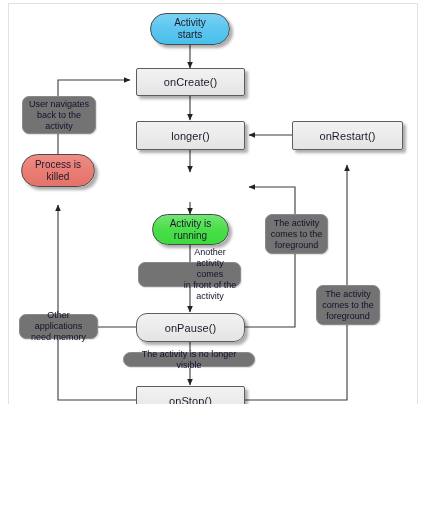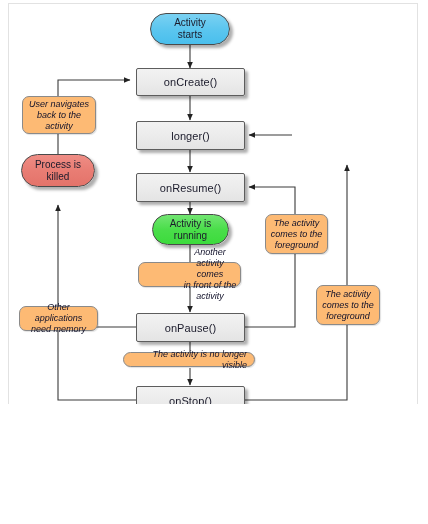--- a/index.html
+++ b/index.html
@@ -71,24 +71,23 @@
     background: linear-gradient(180deg, #ef8d85 0%, #e97d74 50%, #e4736a 100%);
   }
   
   .note {
     position: absolute;
     box-sizing: border-box;
     display: flex;
     align-items: center;
     justify-content: center;
     text-align: center;
-    background: #fdba74;
+    background: #737373;
     border: 1px solid #8a8a8a;
     border-radius: 7px;
-    font-style: italic;
     font-size: 9px;
     line-height: 11px;
     color: #11112a;
     padding: 1px 3px;
     box-shadow: 1px 1px 1px rgba(0,0,0,.12);
   }
   .note.tight {
     border-radius: 999px;
     padding: 1px 7px;
     line-height: 11px;
@@ -163,36 +162,36 @@
   </div>
 
   <div class="node proc" style="left:136px; top:68px; width:109px; height:28px;">
     <span class="node-label">onCreate()</span>
   </div>
 
   <div class="node proc" style="left:136px; top:121px; width:109px; height:29px;">
     <span class="node-label">longer()</span>
   </div>
 
-
-  <div class="node proc" style="left:136px; top:173px; width:109px; height:29px;">
-    <span class="node-label">onResume()</span>
-  </div>
+  <div class="node proc" style="left:292px; top:121px; width:111px; height:29px;">
+    <span class="node-label">onRestart()</span>
+  </div>
+
 
   <div class="node pill pill-green" style="left:152px; top:214px; width:77px; height:31px;">
     <span class="node-label">Activity is
 running</span>
   </div>
 
   <div class="node pill pill-red" style="left:21px; top:154px; width:74px; height:33px;">
     <span class="node-label">Process is
 killed</span>
   </div>
 
-  <div class="node proc" style="left:136px; top:313px; width:109px; height:29px;">
+  <div class="node proc" style="left:136px; top:313px; width:109px; height:29px;border-radius:11px;">
     <span class="node-label">onPause()</span>
   </div>
 
   <div class="node proc" style="left:136px; top:439px; width:109px; height:29px;">
     <span class="node-label">onDestroy()</span>
   </div>
 
   <div class="node proc" style="left:136px; top:386px; width:109px; height:29px;">
     <span class="node-label">onStop()</span>
   </div>
@@ -218,24 +217,24 @@
     <span class="note-label">The activity
 comes to the
 foreground</span>
   </div>
 
   <div class="note" style="left:138px; top:262px; width:103px; height:25px;padding-left:44px;">
     <span class="note-label">Another activity comes
 in front of the activity</span>
   </div>
 
-  <div class="note" style="left:19px; top:306px; width:79px; height:25px;">
+  <div class="note" style="left:19px; top:314px; width:79px; height:25px;">
     <span class="note-label">Other applications
 need memory</span>
   </div>
 
-  <div class="note tight" style="left:123px; top:352px; width:132px; height:15px;text-align:right;">
+  <div class="note tight" style="left:123px; top:352px; width:132px; height:15px;">
     <span class="note-label">The activity is no longer visible</span>
   </div>
 
   <div class="watermark">https://blog.csdn.net/Windgs_YF</div>
 
 </div>
 
 </body></html>

